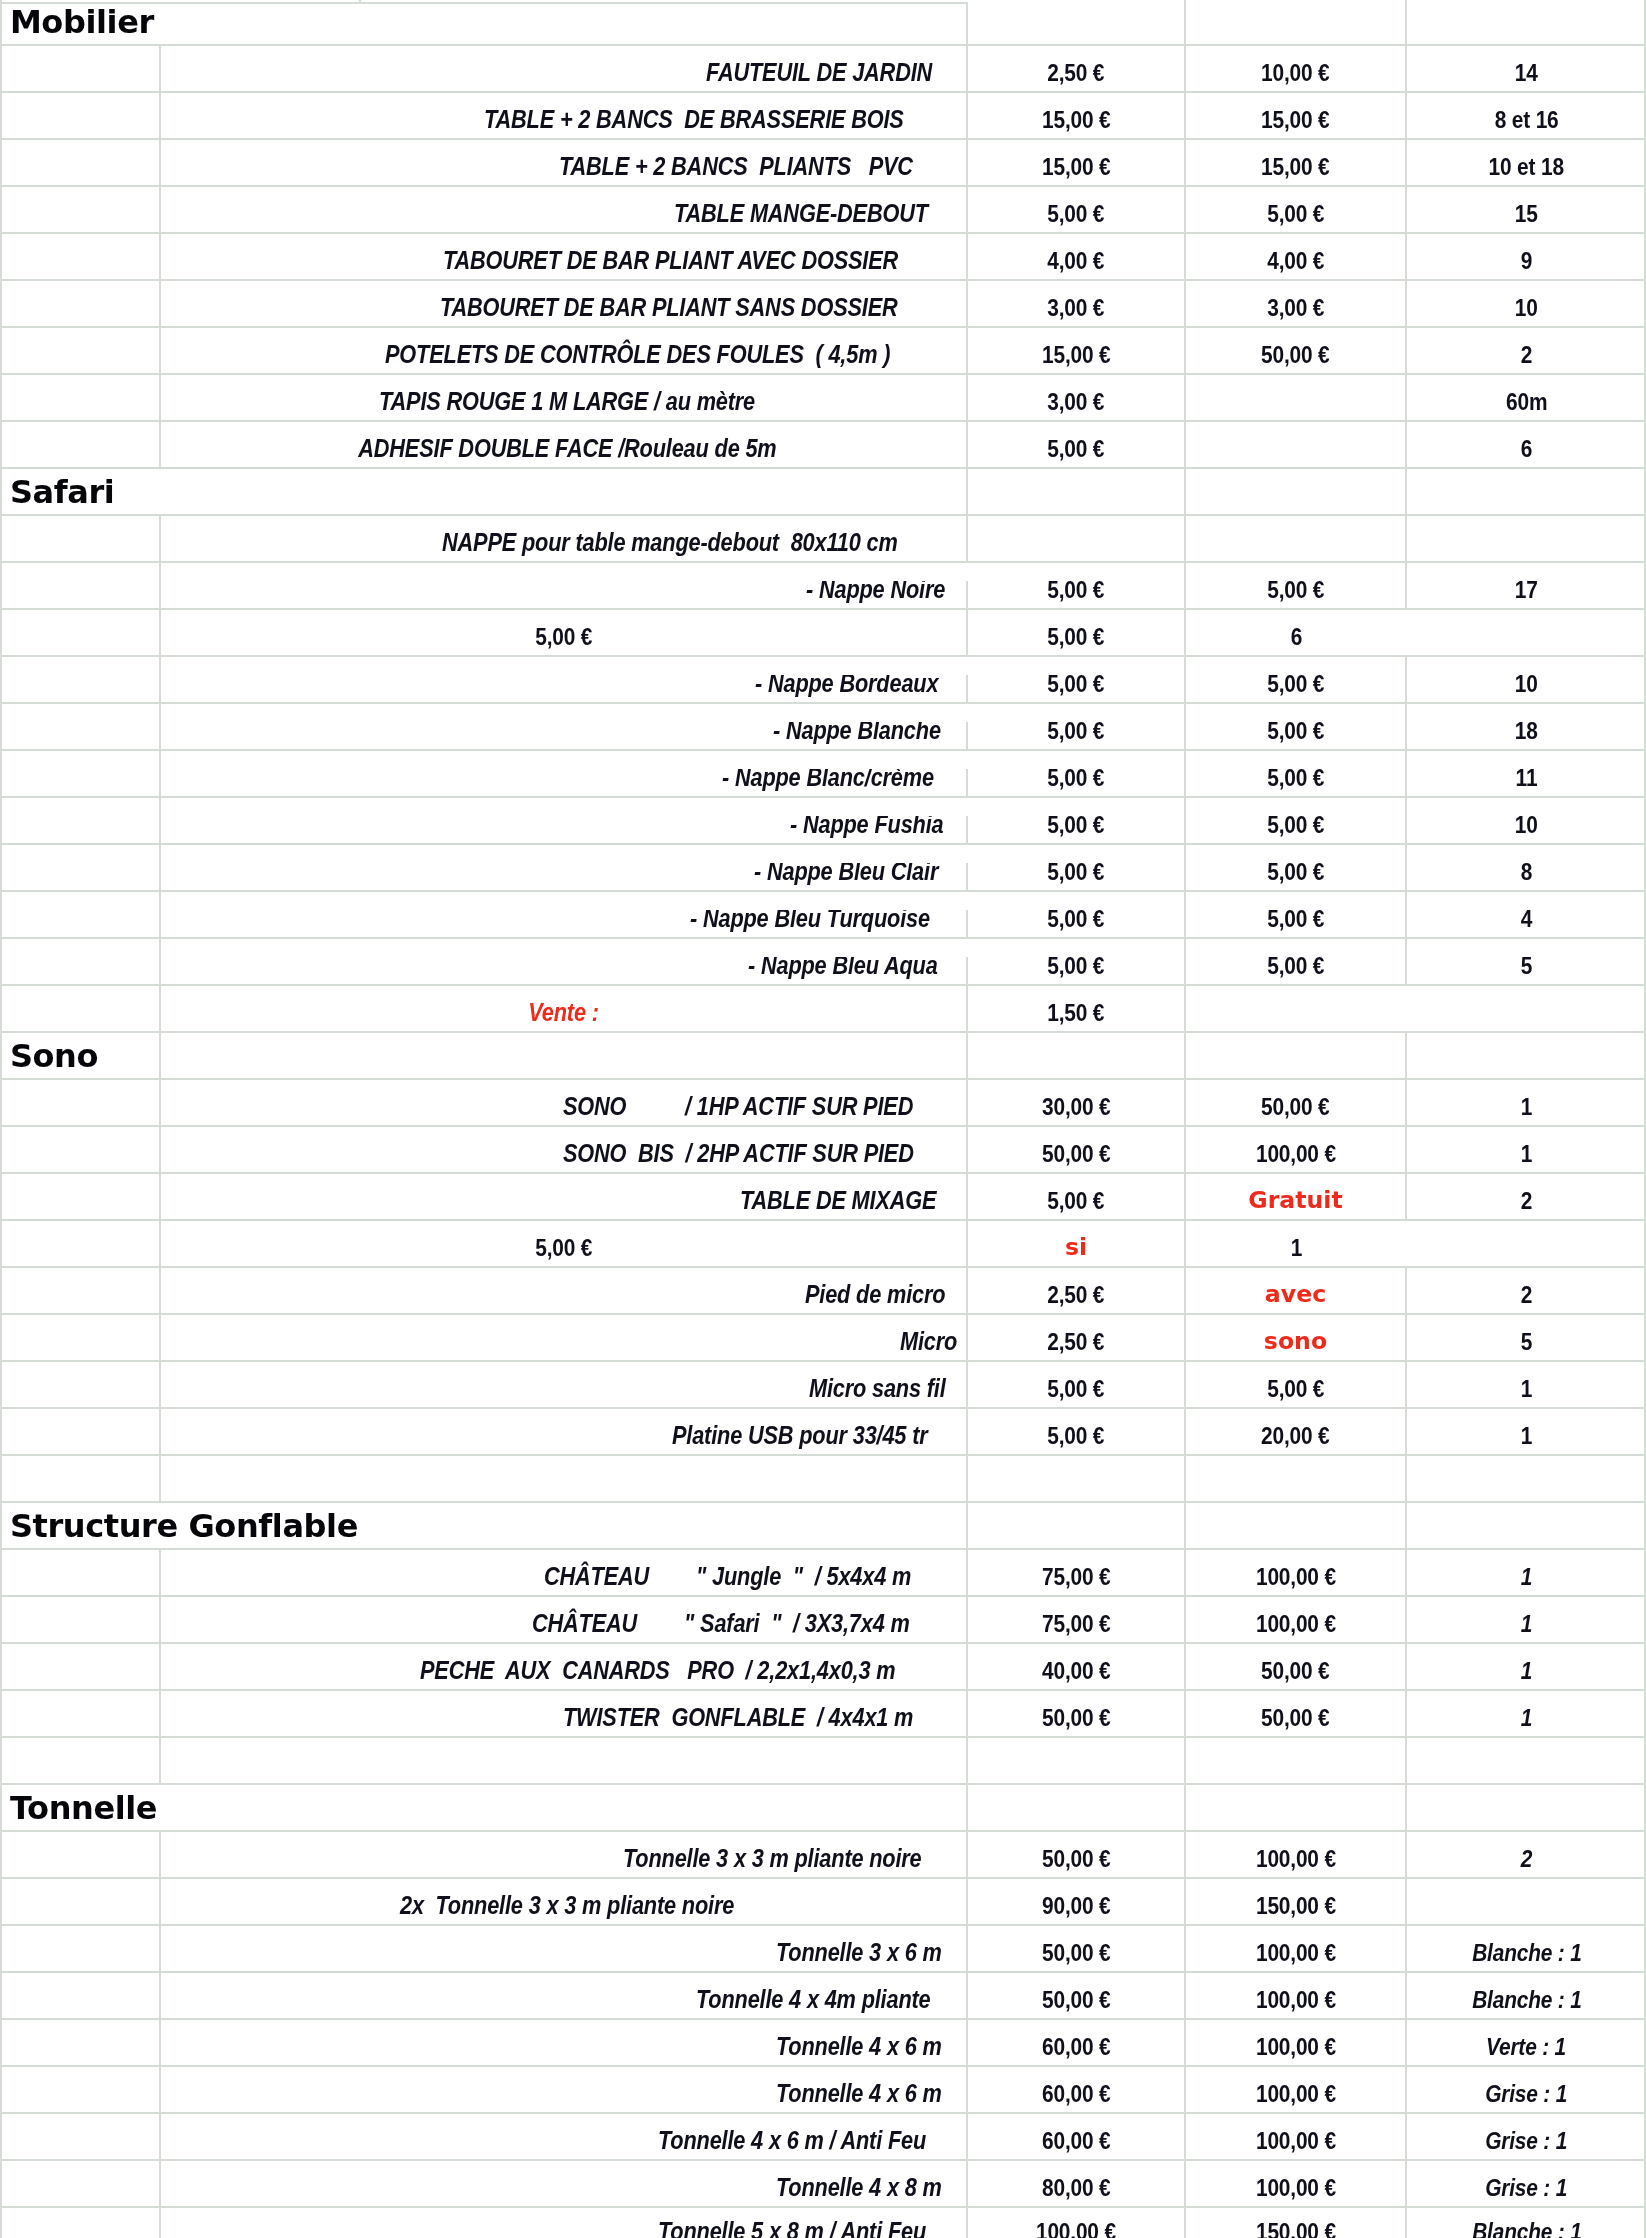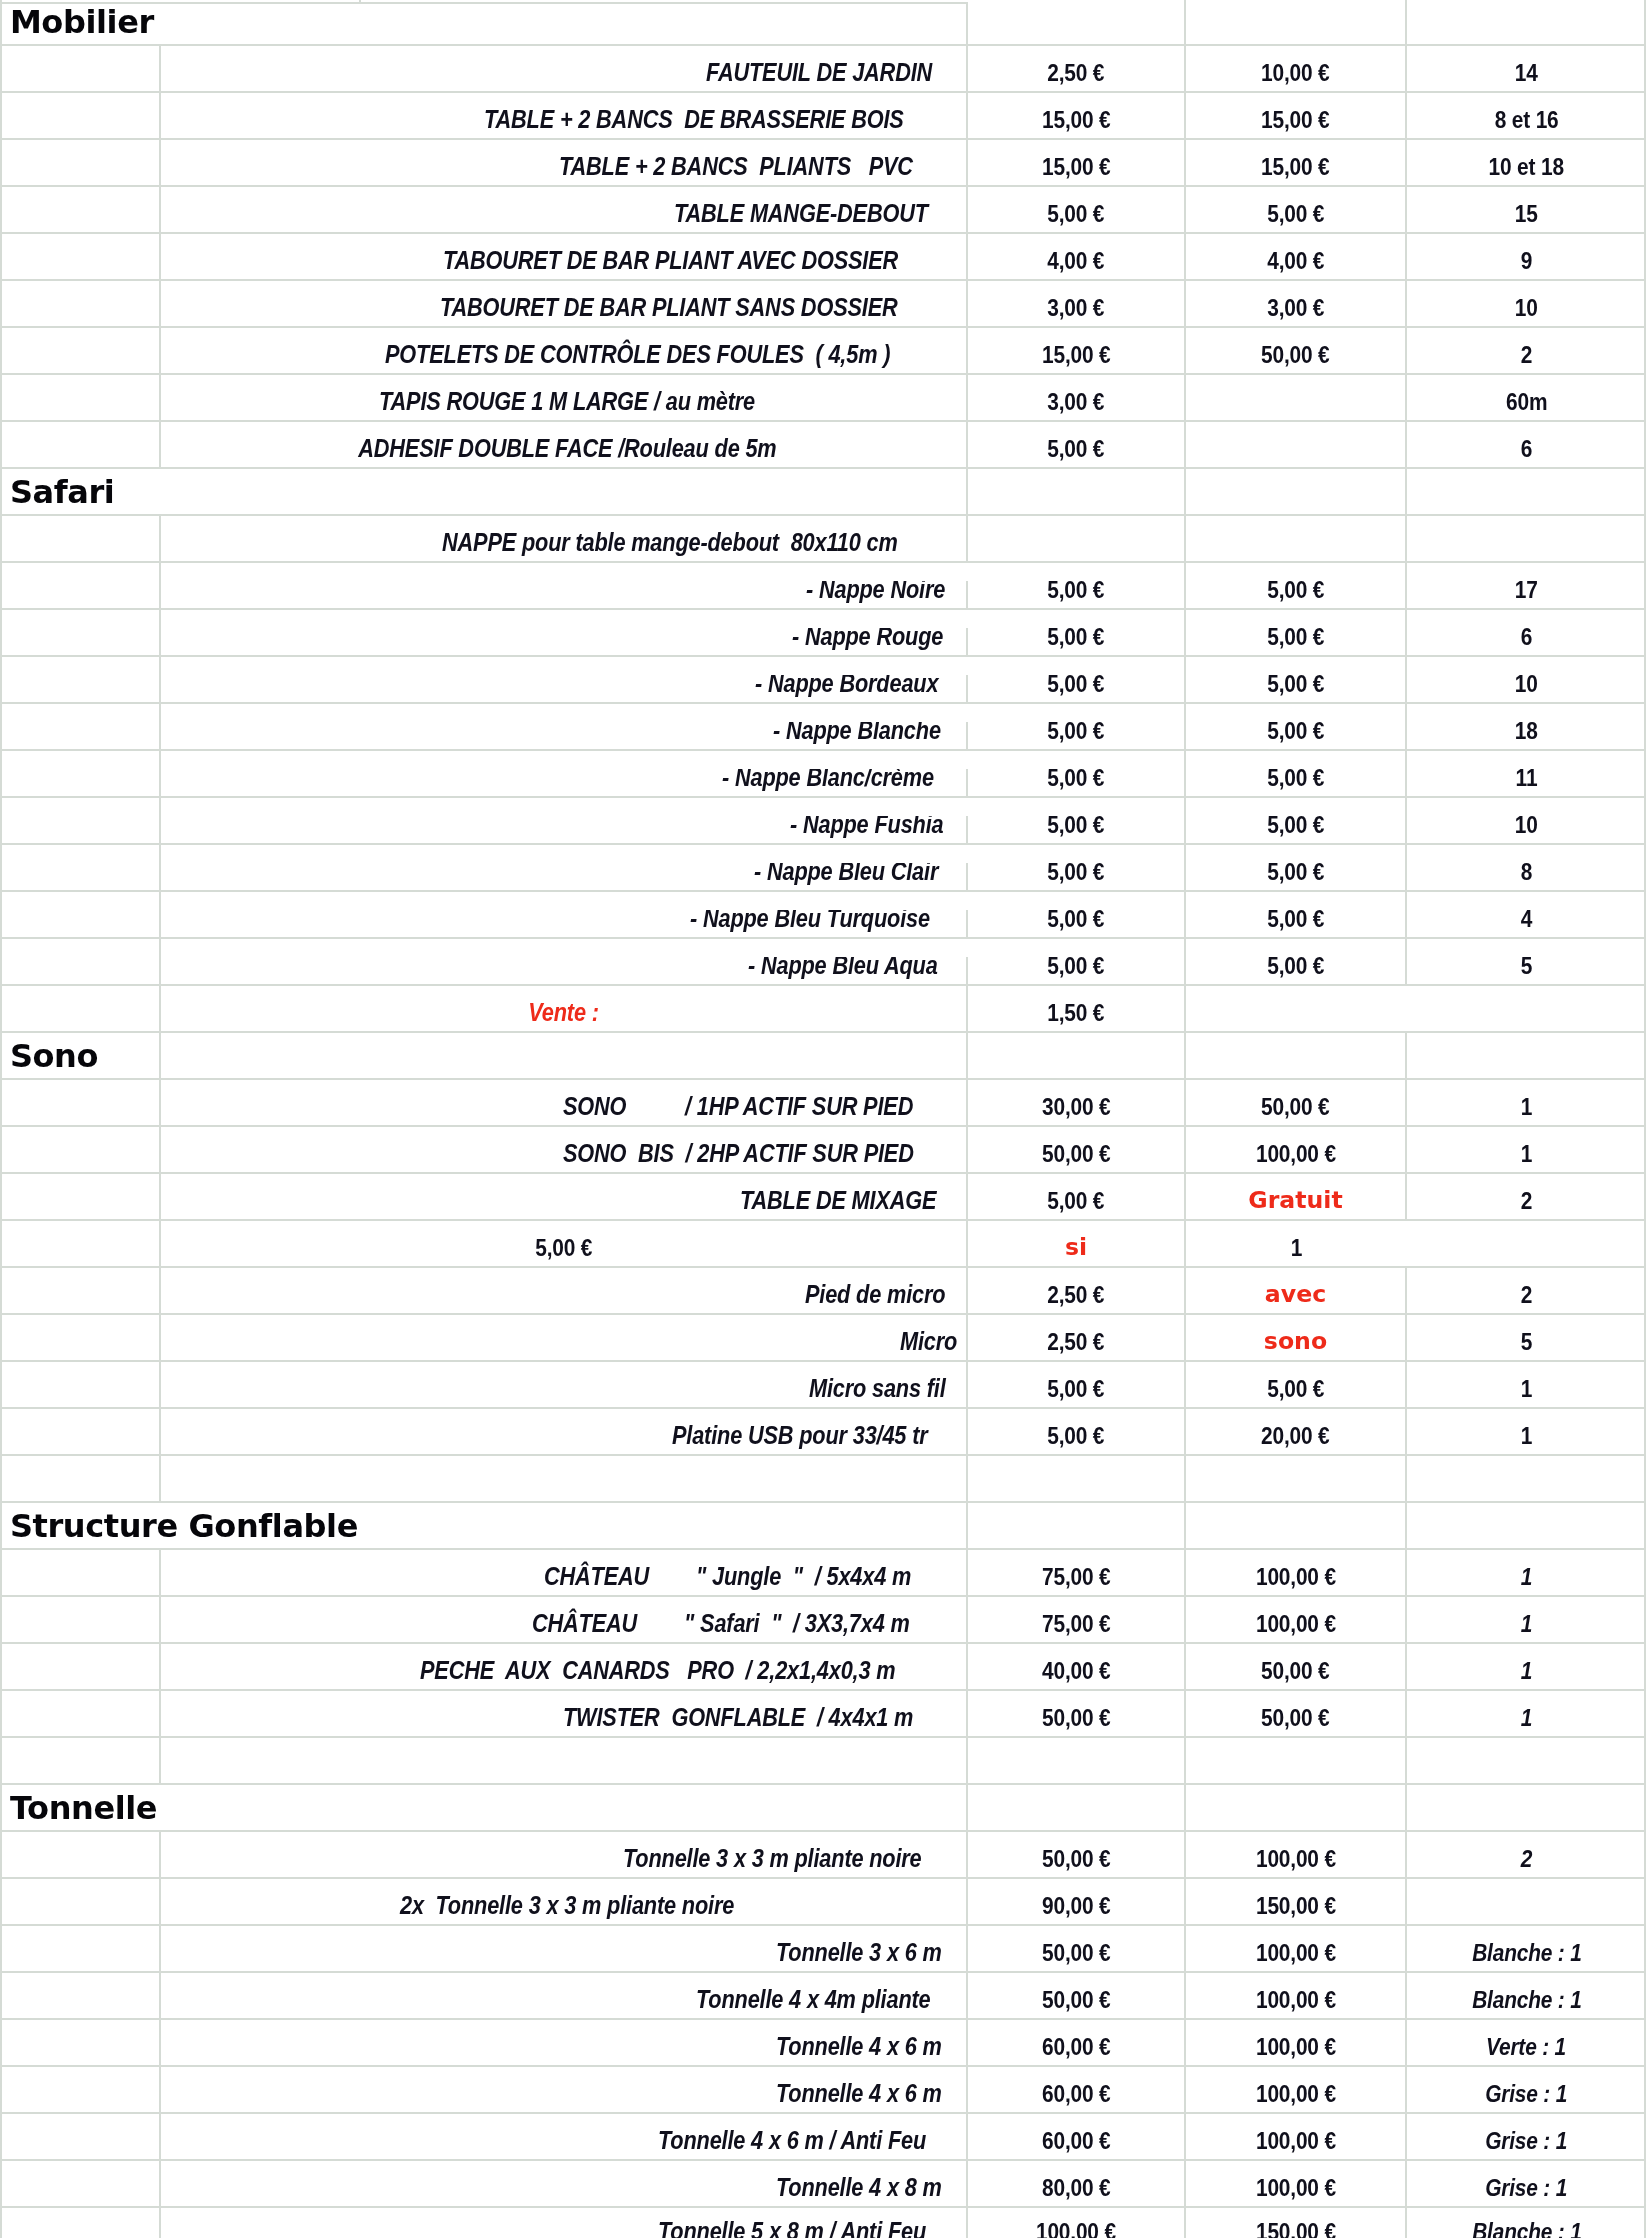--- a/index.html
+++ b/index.html
@@ -251,23 +251,20 @@
         </div>
         <div class="c val">
           <span class="t num">5,00 €</span>
         </div>
         <div class="c val">
           <span class="t num">17</span>
         </div>
       </div>
       <div class="row">
         <div class="c"></div>
-        <div class="c desc indent">
-          <span class="t ">- Nappe Rouge</span>
-        </div>
         <div class="c val">
           <span class="t num">5,00 €</span>
         </div>
         <div class="c val">
           <span class="t num">5,00 €</span>
         </div>
         <div class="c val">
           <span class="t num">6</span>
         </div>
       </div>

